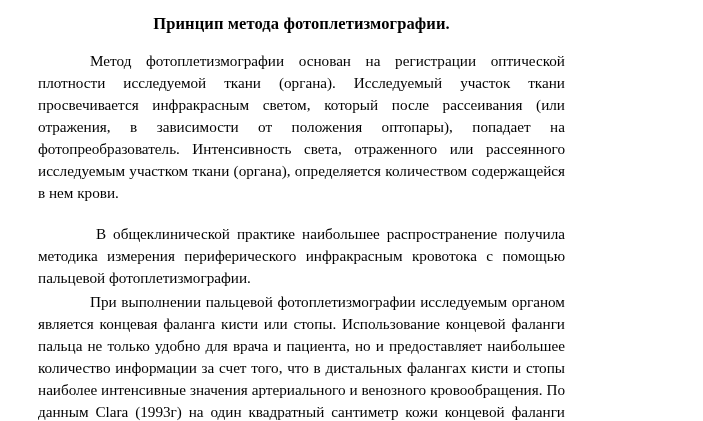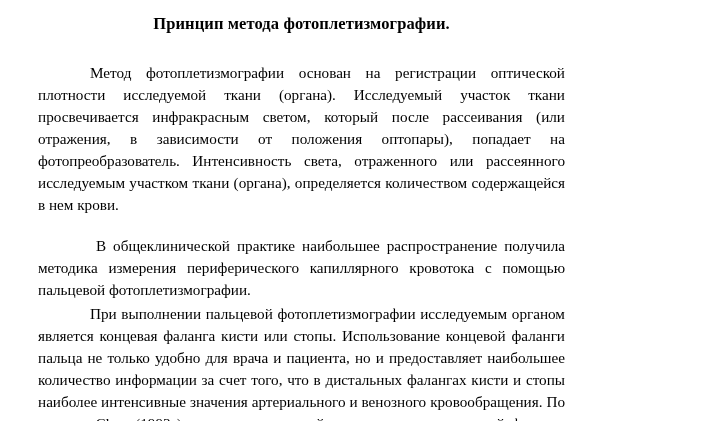--- a/index.html
+++ b/index.html
@@ -32,27 +32,27 @@
   .body-text {
     font-size: 15.2px;
     line-height: 1.45;
     text-align: justify;
     margin: 0;
   }
   .para {
     margin: 0;
     text-indent: 52px;
   }
-  .para.p1 { margin-top: 28px; }
+  .para.p1 { margin-top: 16px; }
   .para.p2 { margin-top: 19px; text-indent: 58px; }
   .para.p3 { margin-top: 2px; }
 </style>
 </head>
 <body>
 
 <div class="page">
   <h1 class="doc-title">Принцип метода фотоплетизмографии.</h1>
   <div class="body-text">
     <p class="para p1">Метод фотоплетизмографии основан на регистрации оптической плотности исследуемой ткани (органа). Исследуемый участок ткани просвечивается инфракрасным светом, который после рассеивания (или отражения, в зависимости от положения оптопары), попадает на фотопреобразователь. Интенсивность света, отраженного или рассеянного исследуемым участком ткани (органа), определяется количеством содержащейся в нем крови.</p>
-    <p class="para p2">В общеклинической практике наибольшее распространение получила методика измерения периферического капиллярного кровотока с помощью пальцевой фотоплетизмографии.</p>
+    <p class="para p2">В общеклинической практике наибольшее распространение получила методика измерения периферического инфракрасным кровотока с помощью пальцевой фотоплетизмографии.</p>
     <p class="para p3">При выполнении пальцевой фотоплетизмографии исследуемым органом является концевая фаланга кисти или стопы. Использование концевой фаланги пальца не только удобно для врача и пациента, но и предоставляет наибольшее количество информации за счет того, что в дистальных фалангах кисти и стопы наиболее интенсивные значения артериального и венозного кровообращения. По данным Clara (1993г) на один квадратный сантиметр кожи концевой фаланги кисти руки приходится 500 артерио-венозных анастомозов.</p>
   </div>
 </div>
 
 </body></html>

